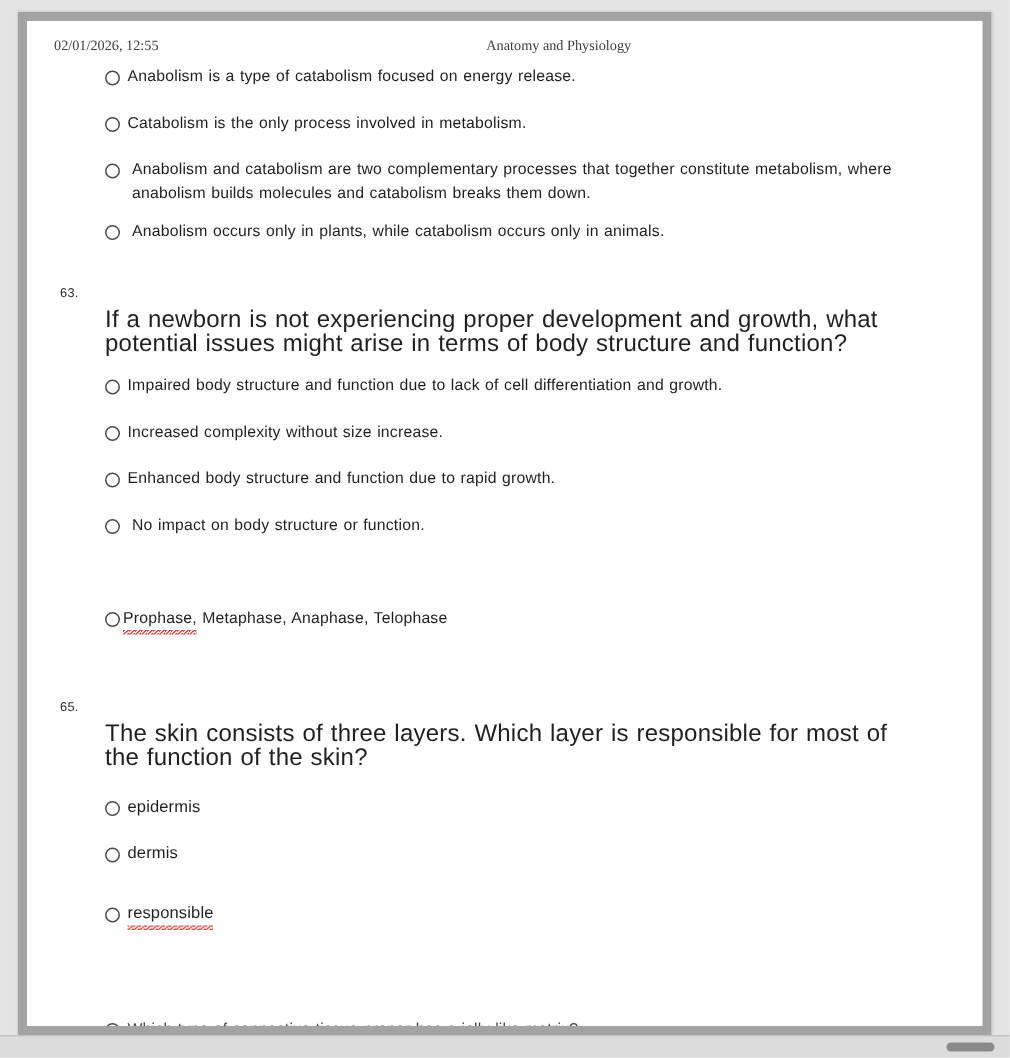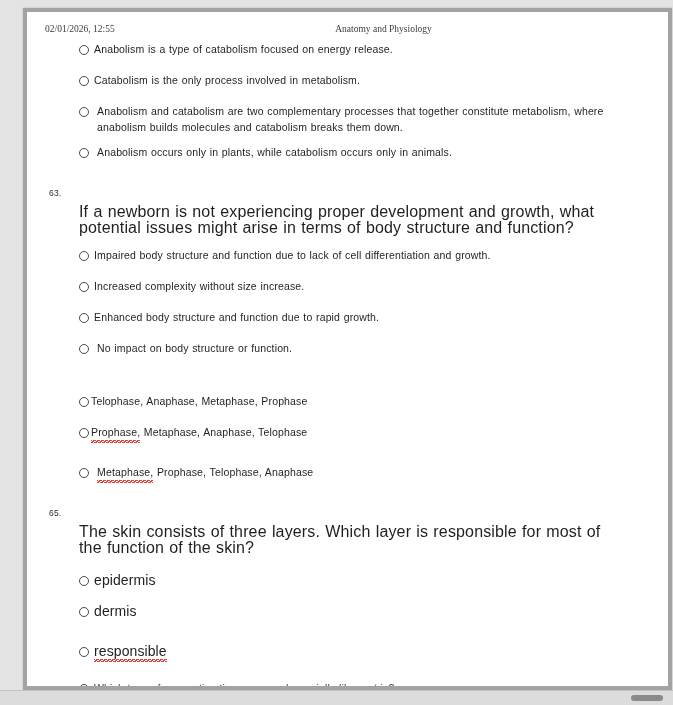--- a/index.html
+++ b/index.html
@@ -21,26 +21,26 @@
     left: 0; top: 0;
     width: 673px;
     height: 690px;
     background: #e4e4e4;
     overflow: hidden;
   }
 
   
   .page {
     position: absolute;
-    left: 23px;
+    left: 12px;
     top: 8px;
     width: 649px;
     height: 682px;
     background: #ffffff;
-    border: 4px solid #a3a3a3;
+    border: 6px solid #a3a3a3;
     box-sizing: border-box;
     box-shadow: 0 0 2px rgba(0,0,0,0.18);
     overflow: hidden;
   }
 
   
   .page-header {
     position: absolute;
     top: 12px;
     left: 18px;
@@ -136,21 +136,21 @@
     word-spacing: 0.5px;
   }
   .opt.tight { padding-left: 64px; }
   .opt.tight .radio { left: 52px; }
 
   .opt.wide-indent { padding-left: 70px; }
   .opt.wide-indent .radio { left: 52px; }
 
   
   .opt-label.lg {
-    font-size: 14px;
+    font-size: 11px;
     letter-spacing: 0.1px;
   }
 
   
   .sp {
     position: relative;
     display: inline-block;
   }
   .sp::after {
     content: "";
@@ -298,35 +298,27 @@
             <span class="opt-label">No impact on body structure or function.</span>
           </div>
         </div>
       </div>
 
       <div class="spacer-lg"></div>
 
       <div class="qblock">
         <div class="spacer-md"></div>
         <div class="opts">
+          <div class="spacer-sm"></div>
           <div class="opt tight">
             <span class="radio"></span>
-            <span class="opt-label">Telophase, Anaphase, Metaphase, Prophase</span>
-          </div>
-          <div class="spacer-sm"></div>
-          <div class="opt tight">
-            <span class="radio"></span>
             <span class="opt-label"><span class="sp">Prophase,</span><span> Metaphase, Anaphase, Telophase</span></span>
           </div>
           <div class="spacer-sm"></div>
           <div class="spacer-sm"></div>
-          <div class="opt wide-indent">
-            <span class="radio"></span>
-            <span class="opt-label"><span class="sp">Metaphase,</span><span> Prophase, Telophase, Anaphase</span></span>
-          </div>
         </div>
       </div>
 
       <div class="spacer-lg"></div>
 
       <div class="qblock">
         <div class="qhead">
           <div class="qnum">65.</div>
           <div class="qtext">The skin consists of three layers. Which layer is responsible for most of the function of the skin?</div>
         </div>

